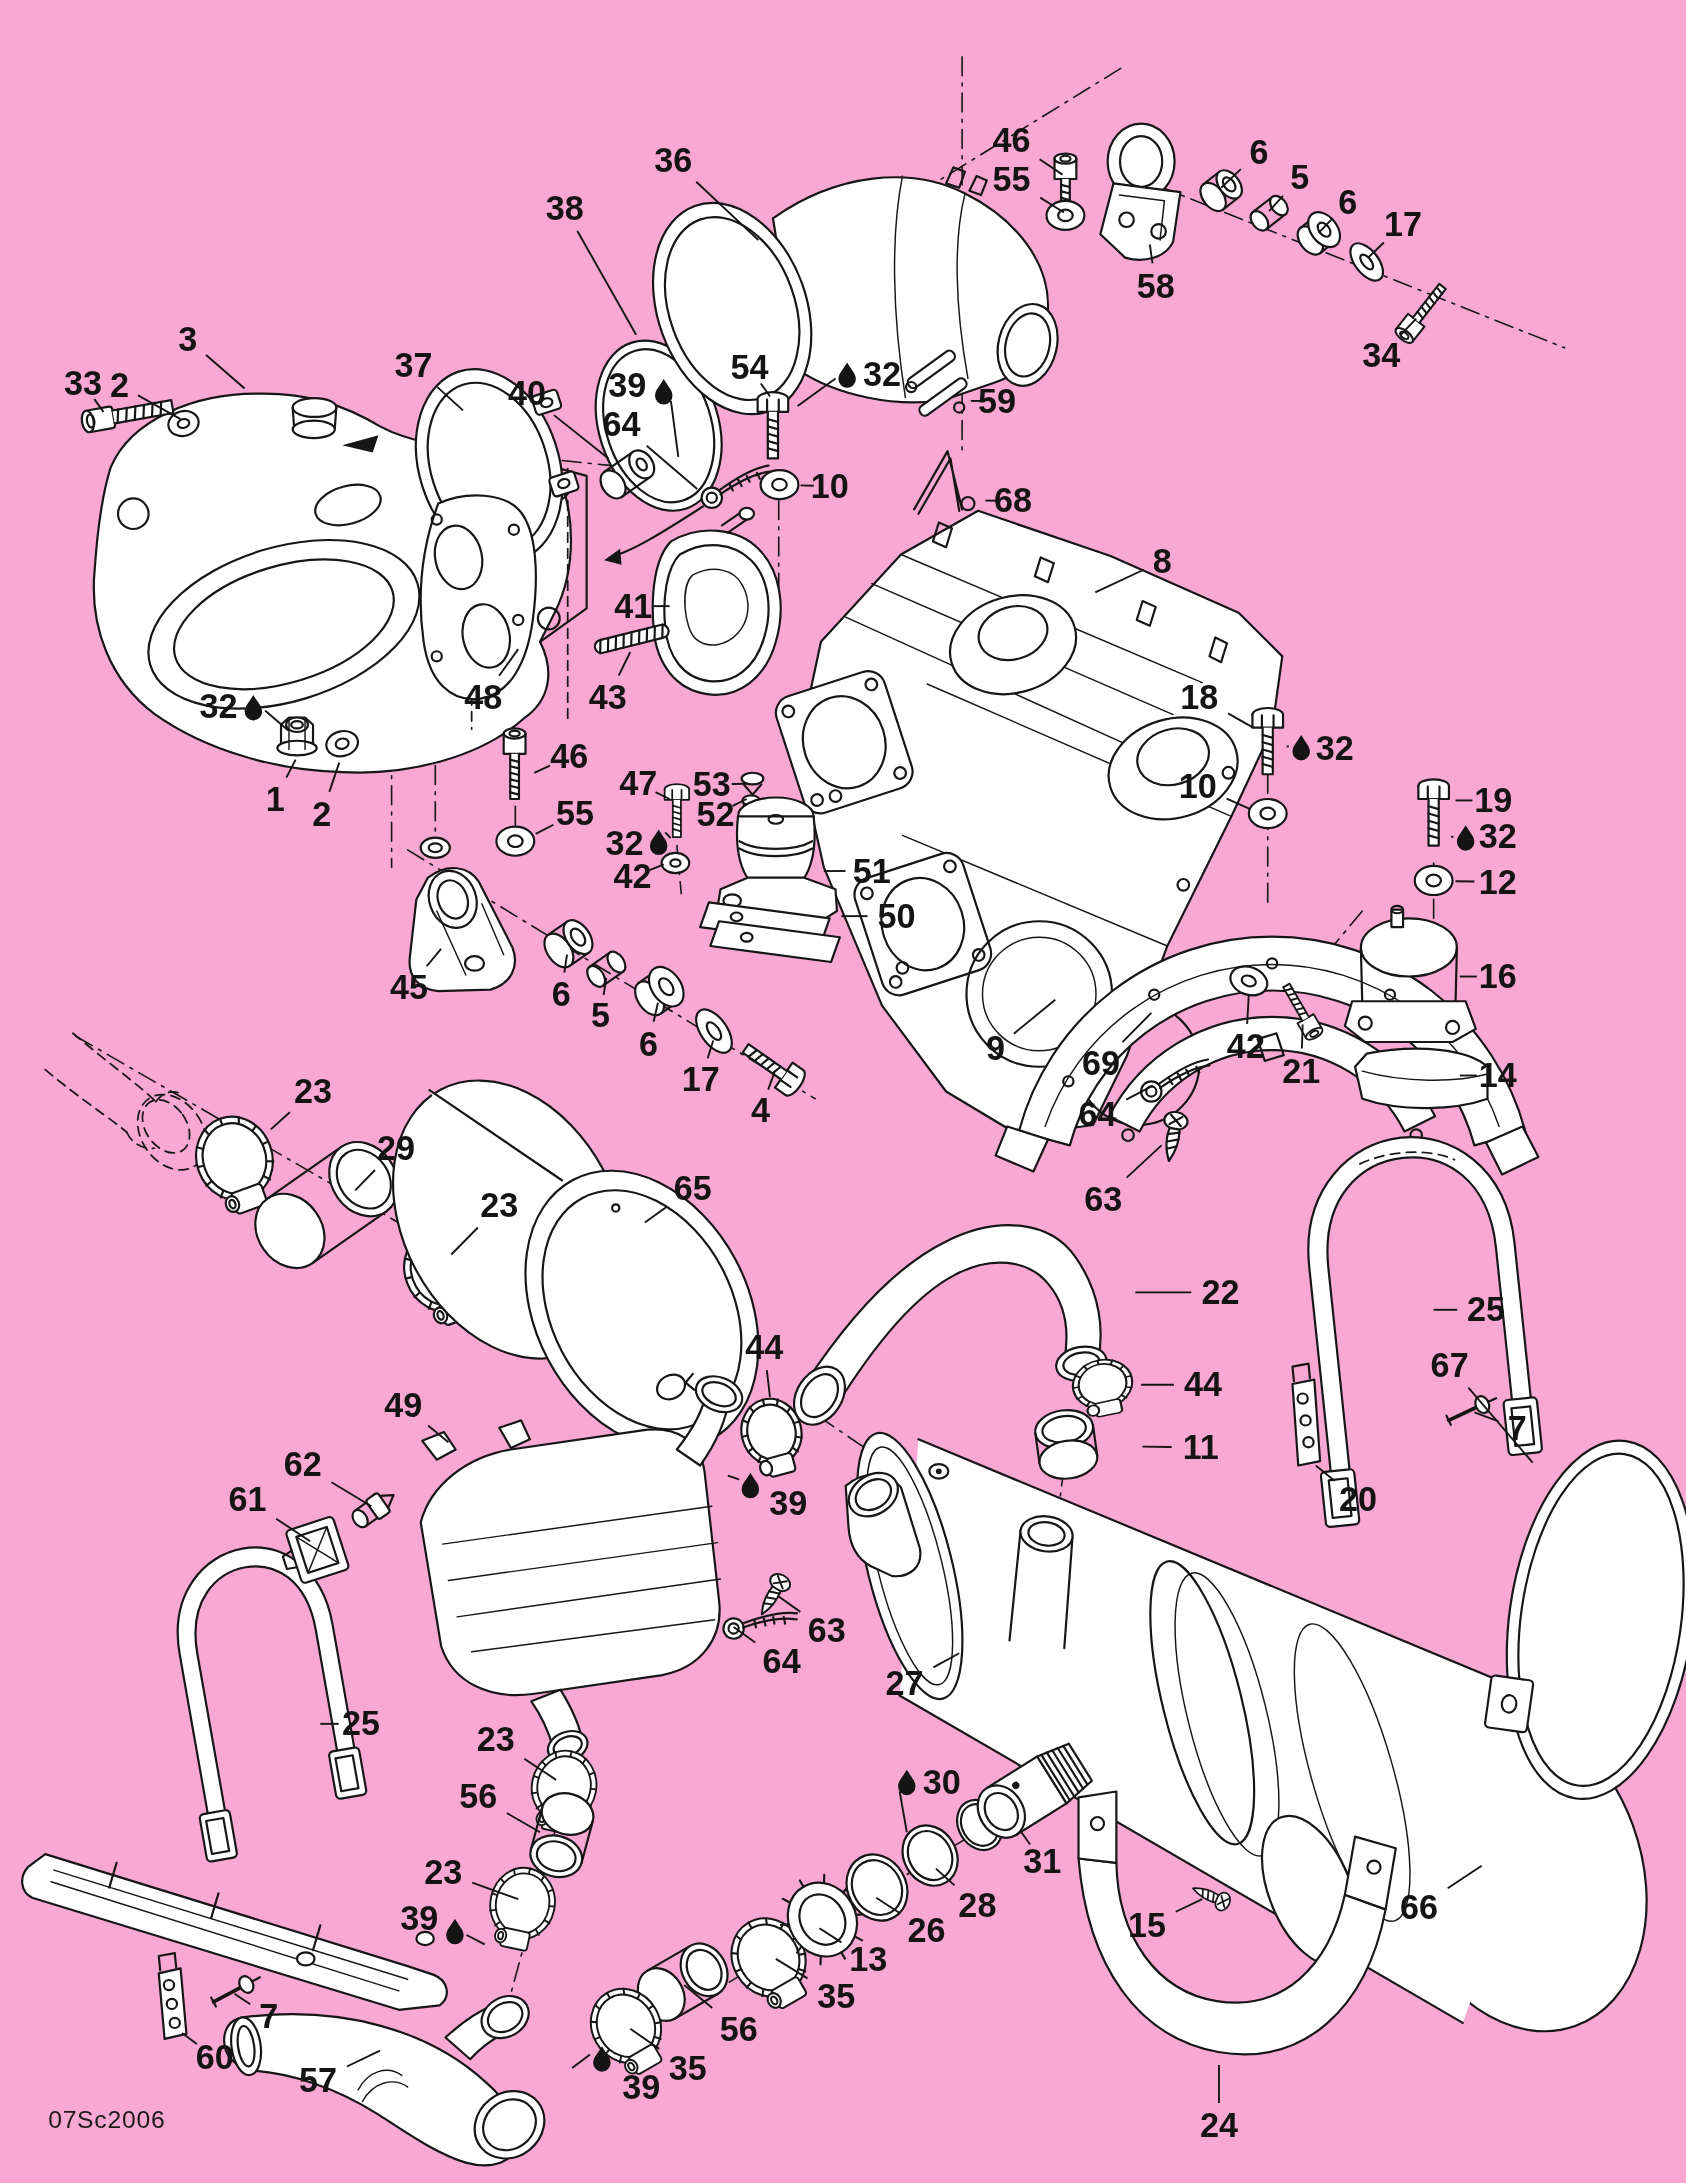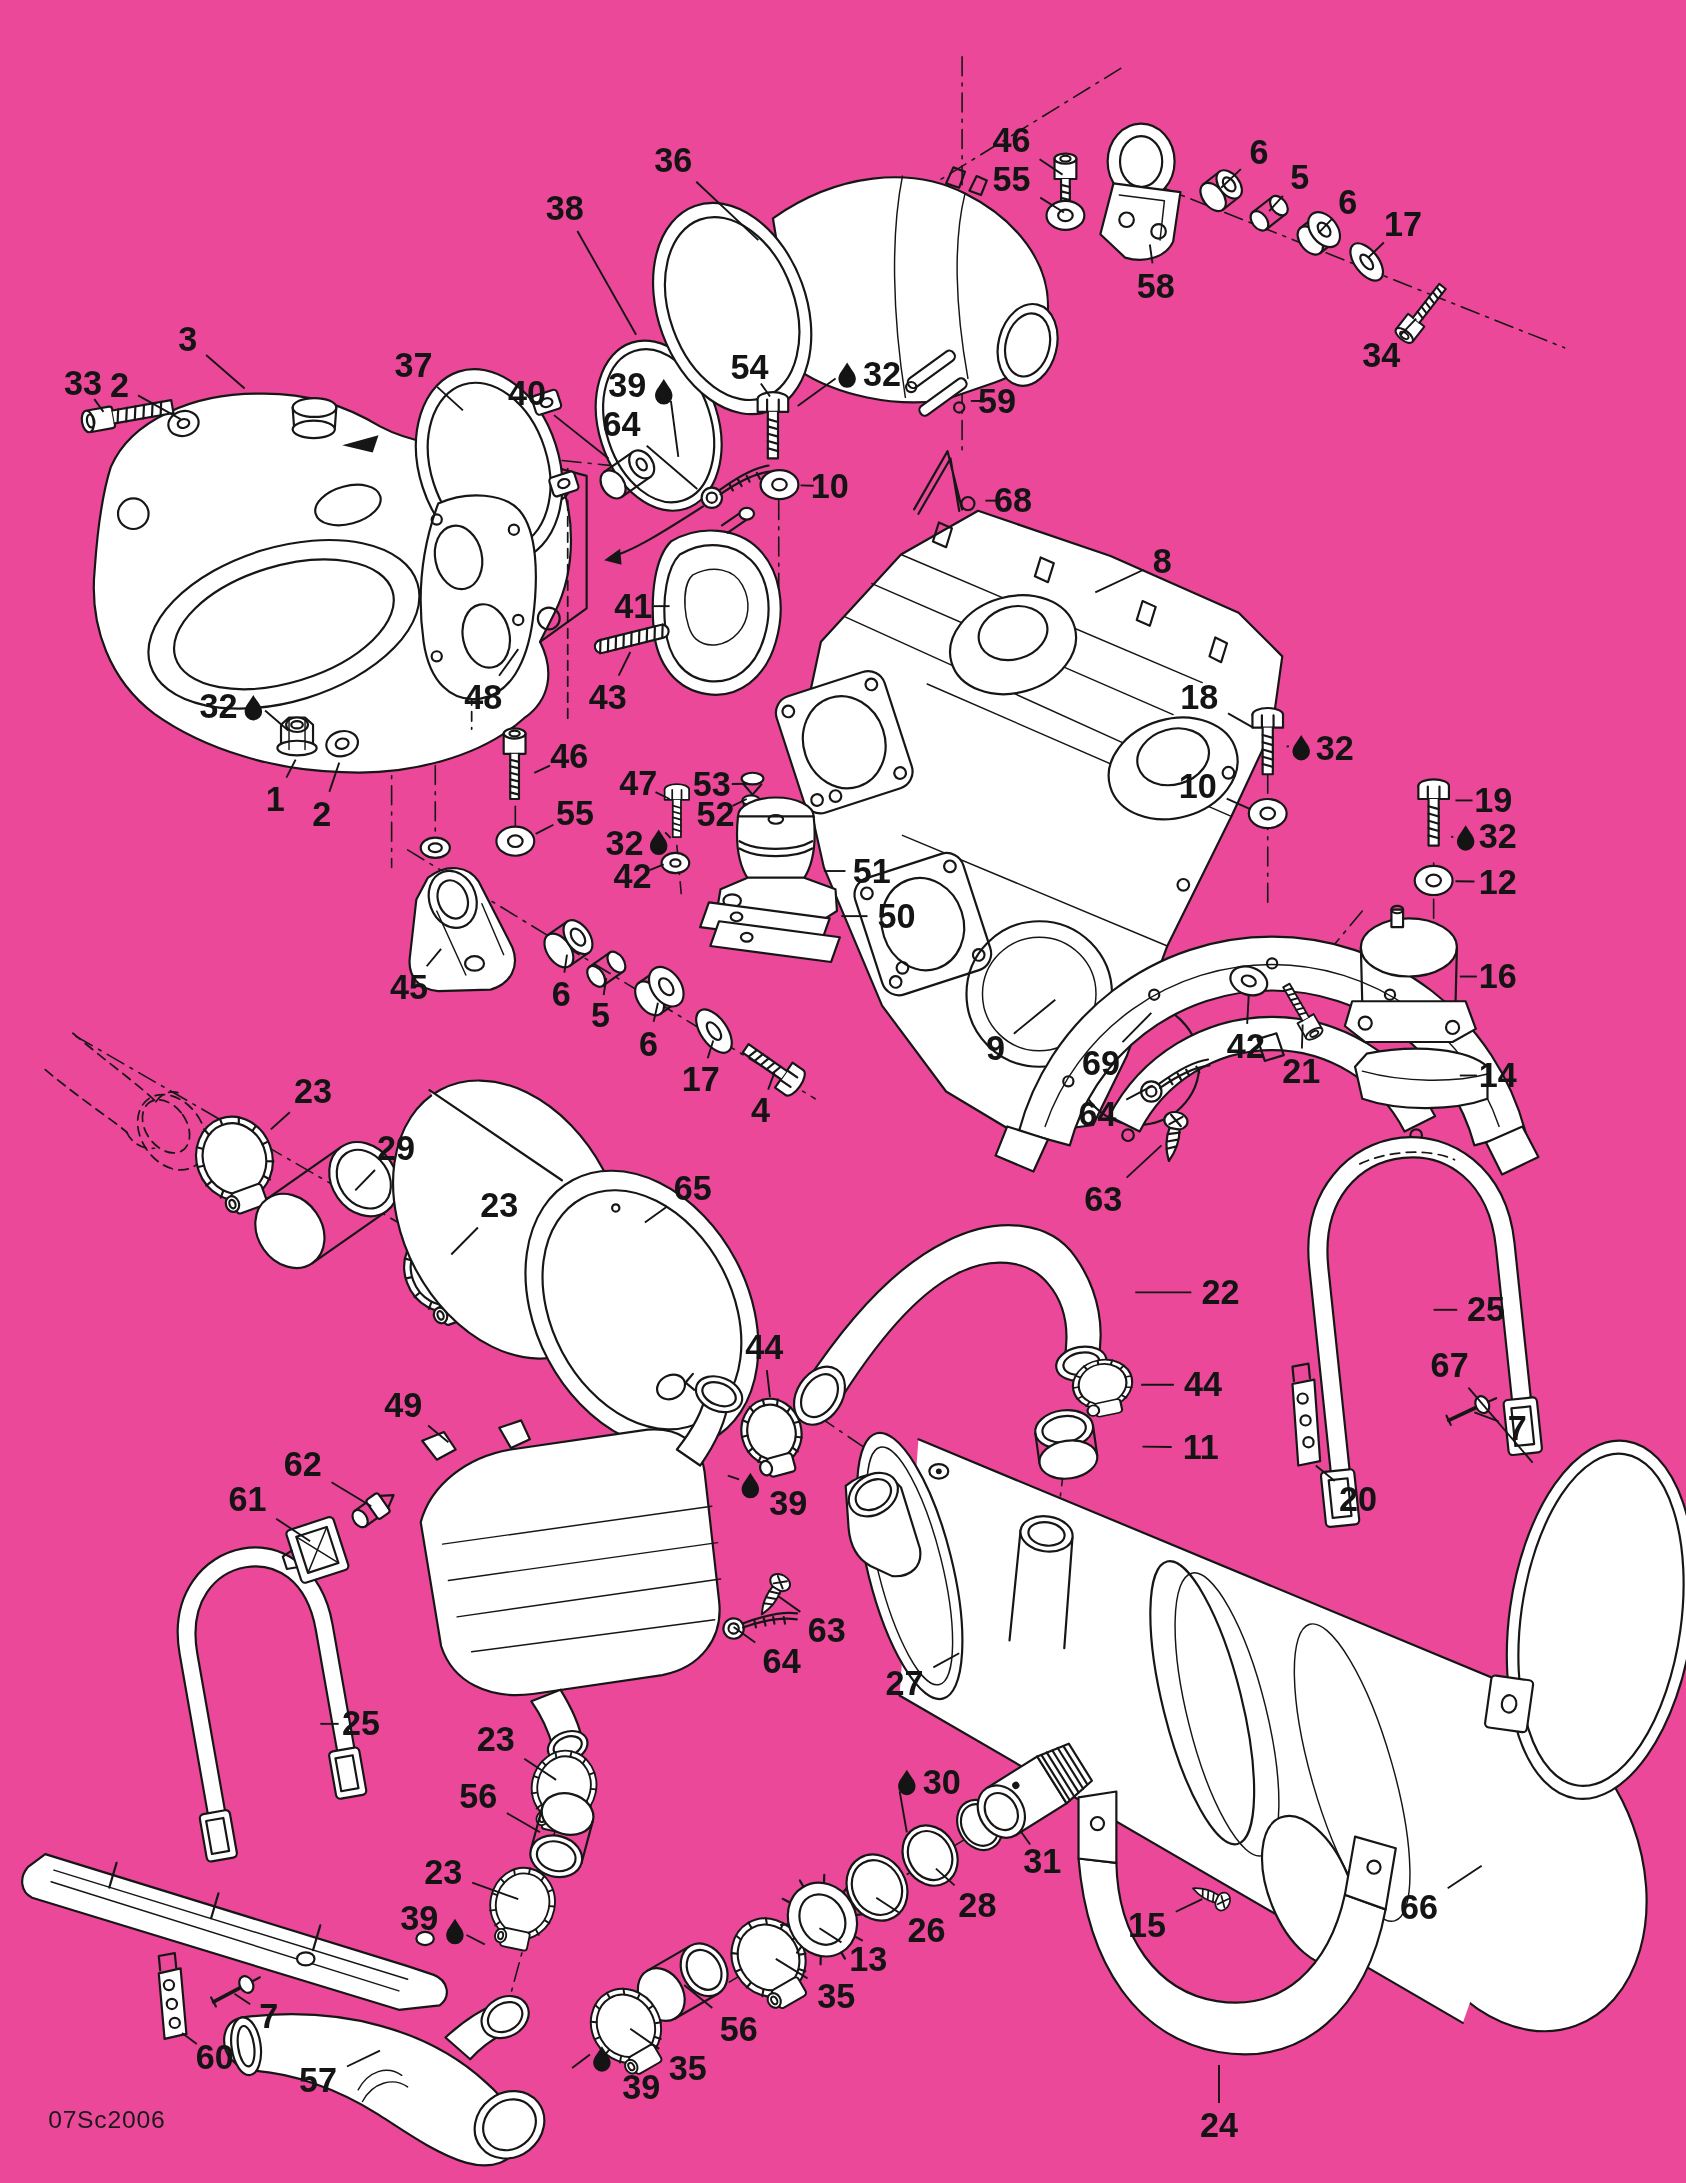--- a/index.html
+++ b/index.html
@@ -1,16 +1,16 @@
 <!DOCTYPE html>
 <html style="font-size:11.6px"><head>
 <meta charset="utf-8">
 <style>
   html,body{margin:0;padding:0;background:#e8e8e8;}
-  .page{position:relative;width:1687px;height:2183px;background:#ec4899;margin:0 auto;
+  .page{position:relative;width:1687px;height:2183px;background:#f9a8d4;margin:0 auto;
         font-family:"Liberation Sans", sans-serif;}
   svg{position:absolute;left:0;top:0;}
   .art{stroke:#161616;stroke-width:3;fill:none;stroke-linecap:round;stroke-linejoin:round;}
   .art .w{fill:#ffffff;}
   .art .thin{stroke-width:2;}
   .dash{stroke:#161616;stroke-width:2.2;fill:none;stroke-dasharray:26 10 4 10;}
   .dashed{stroke:#161616;stroke-width:2.4;fill:none;stroke-dasharray:13 9;}
   .lbl text{font-family:"Liberation Sans", sans-serif;font-weight:bold;font-size:47px;fill:#141414;}
   .lbl line{stroke:#141414;stroke-width:2.6;}
   .lbl .drop{fill:#141414;stroke:none;}

